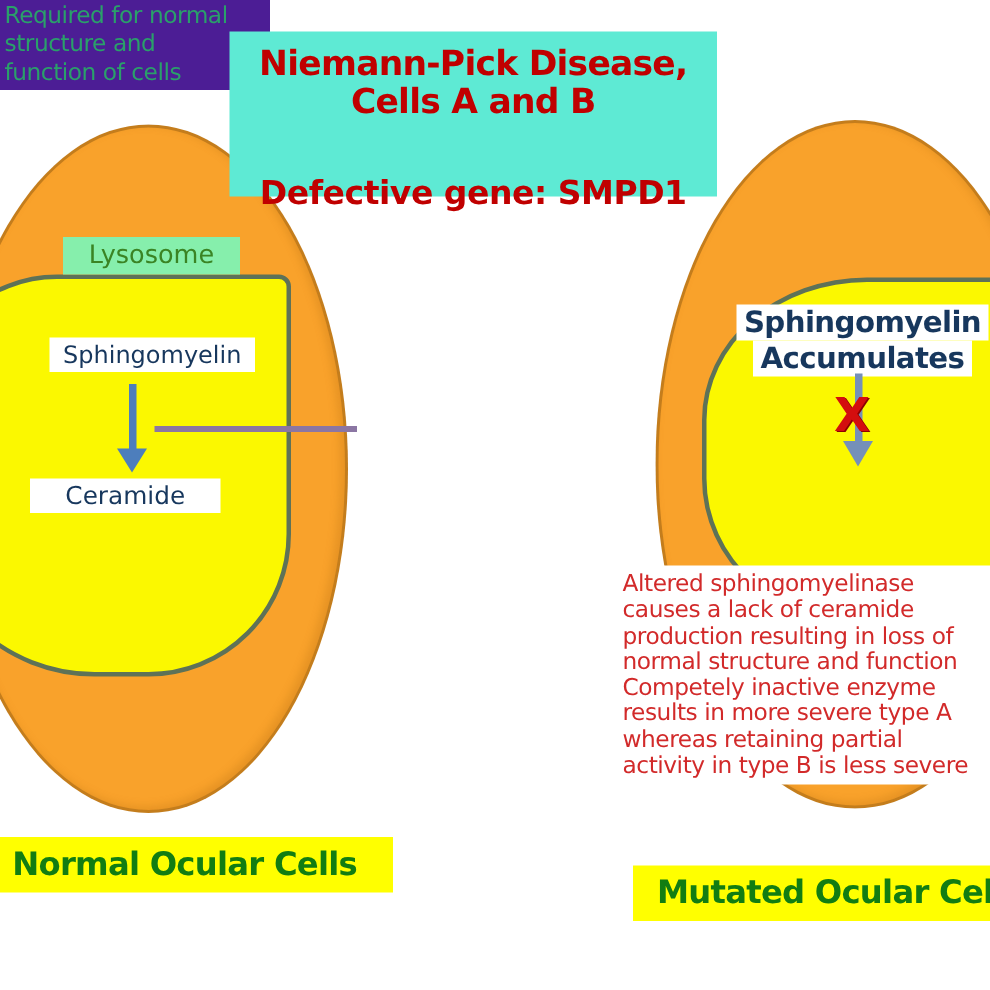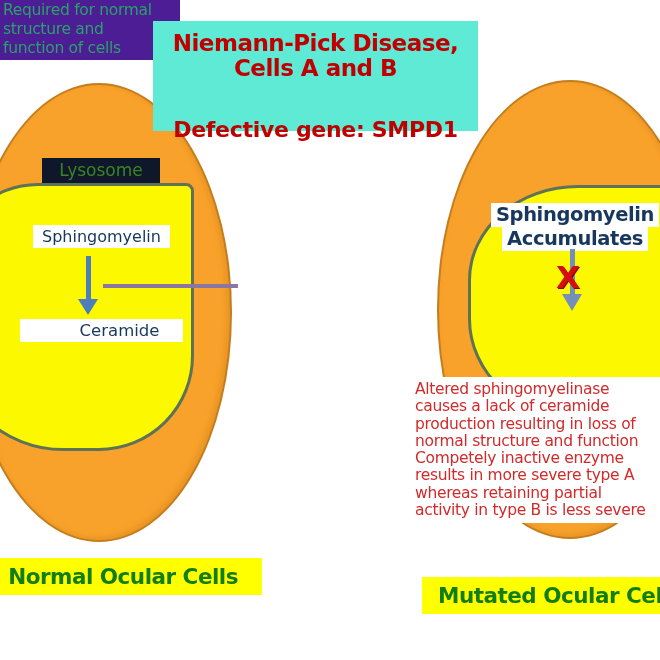--- a/index.html
+++ b/index.html
@@ -37,29 +37,29 @@
     left:153px;top:21px;width:325px;height:110px;background:#5eead4;
     z-index:6;text-align:center;color:#C00000;font-weight:bold;
   }
   .title-main{font-size:23px;line-height:25px;padding-top:10px;letter-spacing:-0.5px;}
   .title-sub{font-size:22px;margin-top:36px;letter-spacing:-0.3px;}
 
   
   .strip{position:absolute;z-index:3;text-align:center;white-space:nowrap;}
   .lysosome-label{
     left:42px;top:158px;width:118px;height:25px;line-height:25px;
-    background:#0f172a;color:#3A8424;font-size:17px;
+    background:#86efac;color:#3A8424;font-size:17px;
   }
   .sphingomyelin-label{
     left:33px;top:225px;width:137px;height:23px;line-height:23px;
     background:#ffffff;color:#17375D;font-size:16px;
   }
   .ceramide-label{
     left:20px;top:319px;width:127px;height:23px;line-height:23px;
-    background:#ffffff;color:#17375D;font-size:16.5px;padding-left:36px;
+    background:#ffffff;color:#17375D;font-size:16.5px;
   }
   .required-note{
     left:0px;top:342px;width:177px;background:#4c1d95;color:#2AA06A;
     font-size:15.5px;line-height:19px;z-index:3;text-align:left;
     padding:1px 0 2px 3px;letter-spacing:-0.3px;white-space:nowrap;
   }
 
   
   .arrow-shaft{position:absolute;width:5px;z-index:3;}
   .arrow-head{

